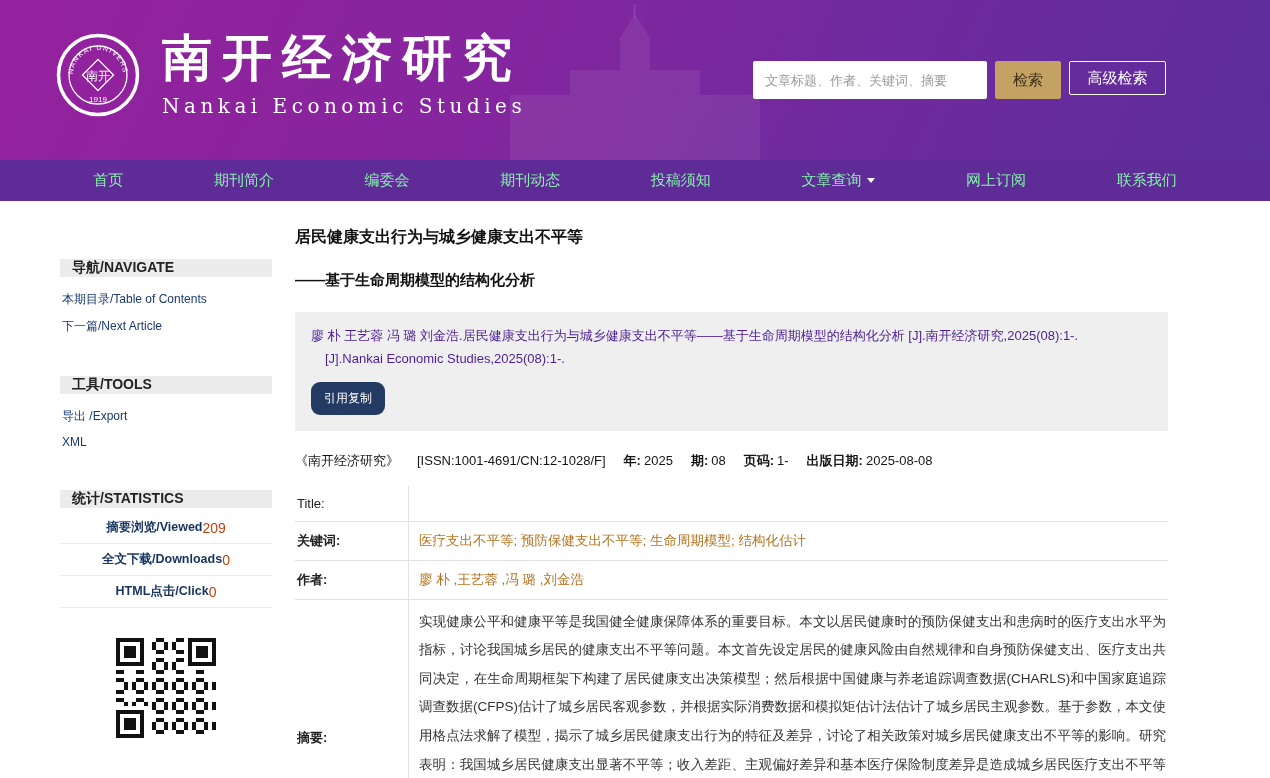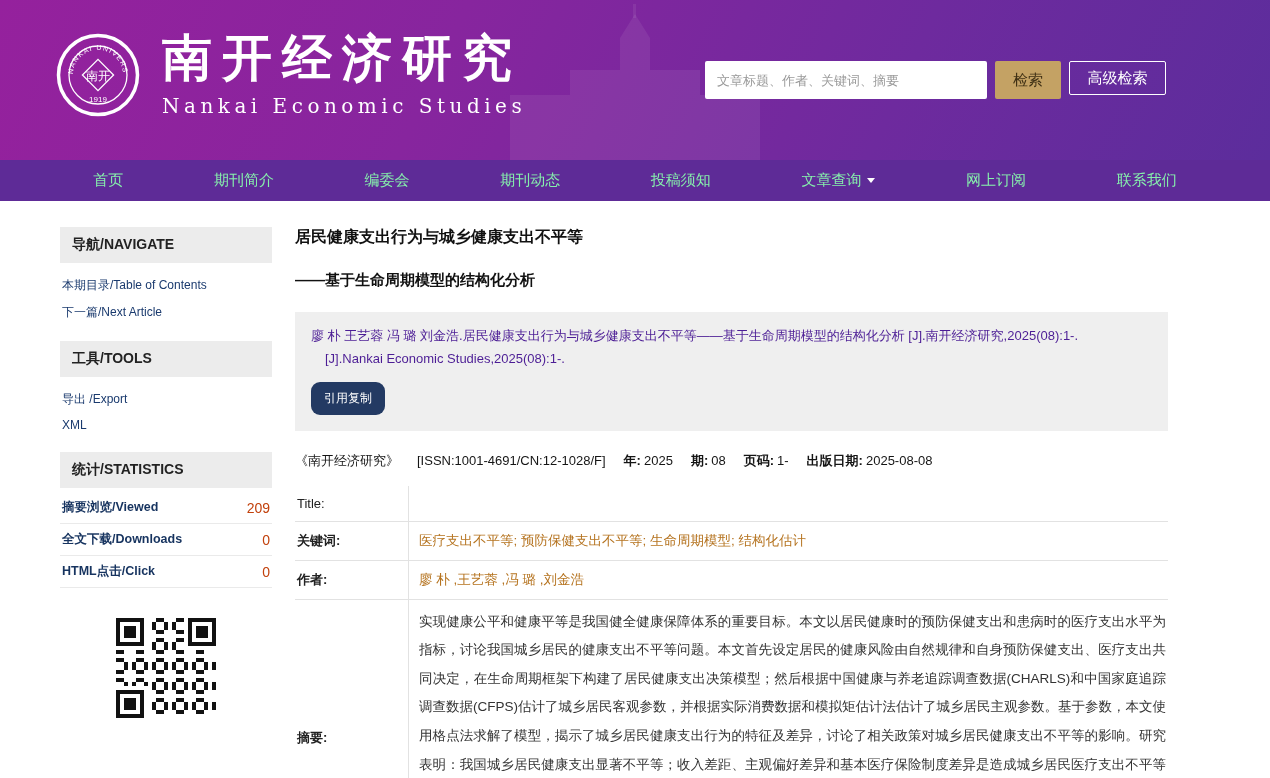--- a/index.html
+++ b/index.html
@@ -11,46 +11,46 @@
   
   .site-header { position:relative; height:160px; overflow:hidden;
     background:linear-gradient(115deg,#95219d 0%,#87259e 35%,#6e2a9e 70%,#5c2d9c 100%); }
   .watermark { position:absolute; left:470px; top:0; }
   .logo-area { position:absolute; left:56px; top:32px; display:flex; align-items:center; gap:22px; }
   .logo-title { font-family:"DejaVu Serif","Liberation Serif",serif; font-size:50px; font-weight:bold;
     color:#fff; letter-spacing:10px; line-height:1.05; white-space:nowrap; }
   .logo-subtitle { font-family:"DejaVu Serif","Liberation Serif",serif; font-size:20px; color:#fff;
     letter-spacing:4.5px; margin-top:9px; white-space:nowrap; }
   .search-area { position:absolute; right:104px; top:61px; display:flex; gap:8px; }
-  .search-input { width:282px; height:38px; border:none; border-radius:2px; padding:11px 12px;
+  .search-input { width:234px; height:38px; border:none; border-radius:2px; padding:11px 12px;
     font-size:13px; color:#333; outline:none; background:#fff; }
   .search-input::placeholder { color:#9a9a9a; }
   .search-btn { width:66px; height:38px; background:#c4a264; border:none; border-radius:2px;
     color:#3f3014; font-size:15px; }
   .adv-btn { width:97px; height:34px; background:transparent; border:1px solid #fff; border-radius:2px;
     color:#fff; font-size:15px; }
 
   
   .main-nav { height:41px; background:#5e2b97; display:flex; align-items:center;
     justify-content:space-around; padding:0 48px; }
   .nav-item { color:#86efac; font-size:15px; padding:0 8px; display:flex; align-items:center; }
   .caret { width:0; height:0; border-left:4px solid transparent; border-right:4px solid transparent;
     border-top:5px solid #fff; margin-left:6px; }
 
   
   .content { display:flex; align-items:flex-start; padding:26px 102px 40px 60px; gap:23px; }
 
   
   .sidebar { width:212px; flex:0 0 212px; }
   .side-section { margin-bottom:11px; }
-  .side-head { background:#ececec; padding:9px 12px; font-size:14px; font-weight:bold; color:#222; }
+  .side-head { background:#ececec; padding:0 12px; font-size:14px; font-weight:bold; color:#222;margin-top:32px; }
   .side-links { padding:9px 2px 4px; }
   .side-link { display:block; color:#1a3a6e; font-size:12px; padding:5px 0; }
   .stat-rows { padding-top:4px; }
-  .stat-row { display:flex; justify-content:space-between; align-items:center; padding:7px 2px;
+  .stat-row { display:flex; justify-content:center; align-items:center; padding:7px 2px;
     border-bottom:1px solid #eaeaea; }
   .stat-label { color:#16335f; font-size:12.5px; font-weight:bold; }
   .stat-value { color:#c2410c; font-size:14px; }
   .qr-wrap { margin:30px auto 0; width:100px; height:100px; }
 
   
   .main-col { flex:1; min-width:0; }
   .article-title { font-size:16px; font-weight:bold; color:#111; }
   .article-subtitle { font-size:15px; font-weight:bold; color:#111; margin-top:23px; }
   .citation-box { margin-top:22px; background:#efefef; padding:13px 16px 16px; }

